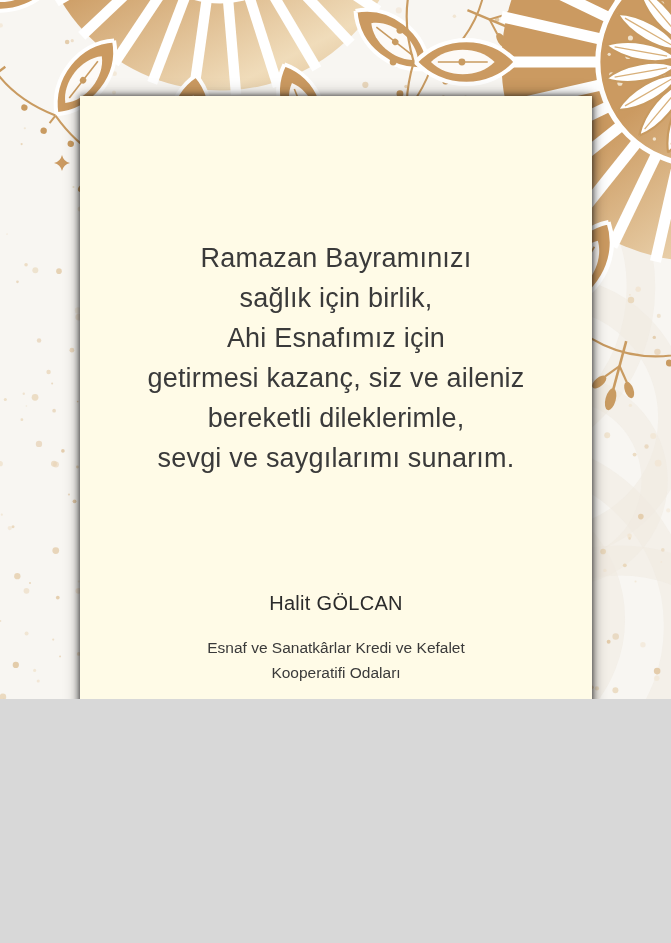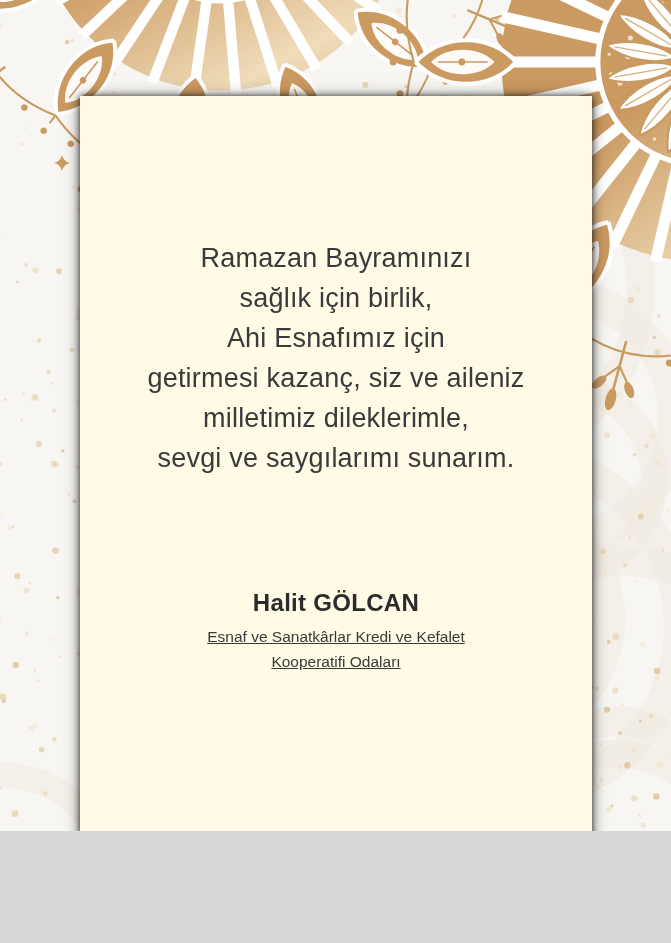--- a/index.html
+++ b/index.html
@@ -1,18 +1,18 @@
 <!DOCTYPE html>
 <html style="--background: #f8f6f2; --card-bg: #fffbe7; --text: #3a3a3a; --name-text: #2b2b2b; --gold-dark: #b9854d; --gold-mid: #cb9a61; --gold-light: #f0dcba; --gold-line: #c99b61; --dot: #e9d6b9; --dot-light: #f1e4d0; --dot-dark: #e2c9a6;"><head>
 <meta charset="utf-8">
 <style>
   html,body{margin:0;padding:0;background:#d8d8d8;}
   .stage{
     position:relative;
-    width:671px;height:831px;
+    width:671px;height:699px;
     overflow:hidden;
     background:var(--background,#f8f6f2);
     font-family:"Liberation Sans",sans-serif;
   }
   #deco{position:absolute;left:0;top:0;width:671px;height:943px;display:block;}
   .card{
     position:absolute;left:80px;top:96px;width:512px;height:747px;
     background:var(--card-bg,#fffbe7);
     box-shadow:0 0 6px rgba(15,15,15,.7), 0 0 16px rgba(15,15,15,.3), 0 3px 10px rgba(15,15,15,.35);
     text-align:center;
@@ -21,25 +21,25 @@
   }
   .greeting{
     margin-top:142px;
     font-size:27px;
     line-height:40px;
     letter-spacing:.2px;
     font-weight:400;
   }
   .signature{margin-top:112px;}
   .sig-name{
-    font-size:24px;font-weight:bold;line-height:26px;
+    font-size:20px;font-weight:normal;line-height:26px;
     color:var(--name-text,#2b2b2b);letter-spacing:.3px;
   }
   .sig-title{font-size:15.5px;line-height:25px;margin-top:0;}
-  .sig-titles{margin-top:8px;text-decoration:underline;}
+  .sig-titles{margin-top:19px;}
 </style>
 </head>
 <body>
 
 <div class="stage">
 
   <svg id="deco" viewBox="0 0 671 943">
       <defs>
         <linearGradient id="goldG" gradientUnits="userSpaceOnUse" x1="0" y1="0" x2="671" y2="943">
           <stop offset="0" stop-color="#cb9a61"></stop>
@@ -1483,21 +1483,21 @@
       </g>
       <path d="M62,155 Q63.5,161.5 70,163 Q63.5,164.5 62,171 Q60.5,164.5 54,163 Q60.5,161.5 62,155 Z" fill="#cb9a61"></path>
     </svg>
 
   <div class="card">
     <div class="greeting">
       <div>Ramazan Bayramınızı</div>
       <div>sağlık için birlik,</div>
       <div>Ahi Esnafımız için</div>
       <div>getirmesi kazanç, siz ve aileniz</div>
-      <div>milletimiz dileklerimle,</div>
+      <div>bereketli dileklerimle,</div>
       <div>sevgi ve saygılarımı sunarım.</div>
     </div>
 
     <div class="signature">
       <div class="sig-name">Halit GÖLCAN</div>
       <div class="sig-titles">
         <div class="sig-title">Esnaf ve Sanatkârlar Kredi ve Kefalet</div>
         <div class="sig-title">Kooperatifi Odaları</div>
       </div>
     </div>

